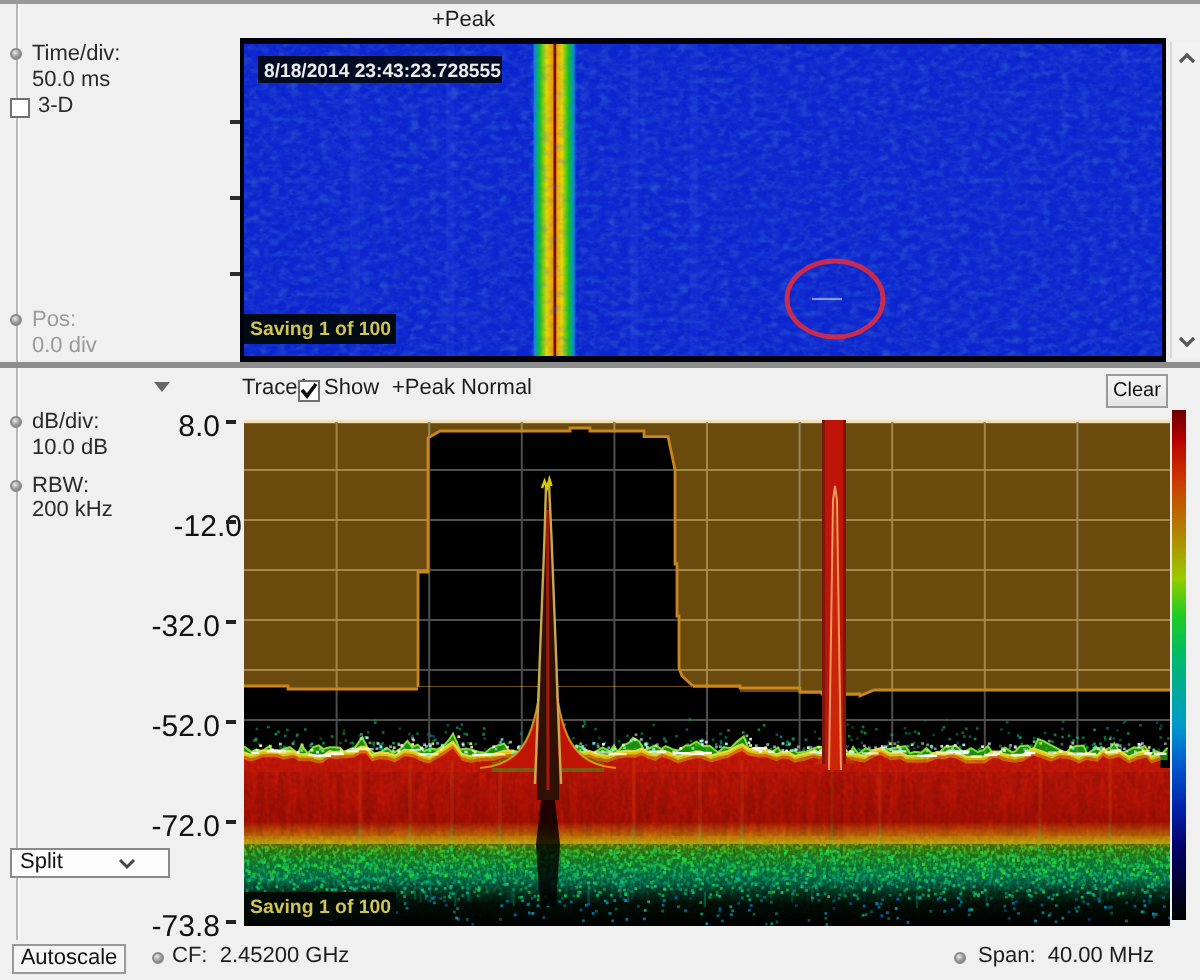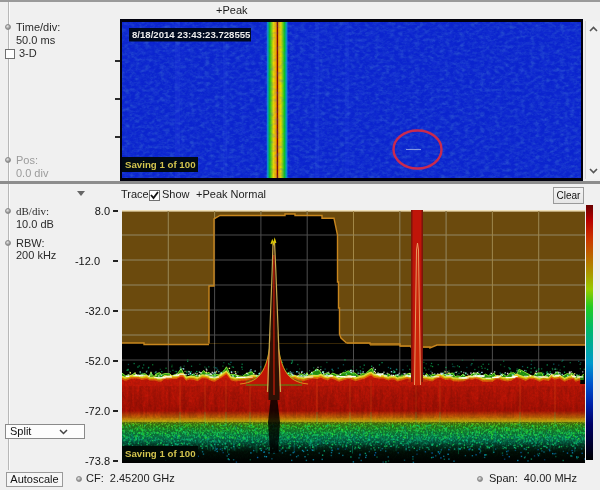--- a/index.html
+++ b/index.html
@@ -1,19 +1,19 @@
 <!DOCTYPE html>
 <html><head>
 <meta charset="utf-8">
 <style>
   html,body{margin:0;padding:0;width:600px;height:490px;overflow:hidden;
     font-family:"Liberation Sans",sans-serif;background:#f0f0f0;}
   .abs{position:absolute;}
   .lbl{position:absolute;font-size:11px;color:#1c1c1c;white-space:nowrap;}
-  .ylab{position:absolute;font-size:11px;color:#111;white-space:nowrap;text-align:right;width:40px;}
+  .ylab{position:absolute;font-size:15px;color:#111;white-space:nowrap;text-align:right;width:40px;}
   .ball{position:absolute;width:6px;height:6px;border-radius:50%;box-sizing:border-box;
     background:radial-gradient(circle at 35% 30%,#e8e8e8,#909090 70%,#6a6a6a);border:1px solid #8a8a8a;}
   .btn{position:absolute;background:linear-gradient(#f4f4f4,#e6e6e6);border:1px solid #9a9a9a;
     font-size:11px;color:#111;text-align:center;box-sizing:border-box;}
   .cb{position:absolute;width:11px;height:11px;background:#fff;border:1px solid #707070;box-sizing:border-box;}
 </style>
 </head>
 <body>
 <div class="abs" style="left:0;top:0;width:600px;height:2px;background:#9a9a9a;"></div>
 <div class="lbl" style="left:216px;top:4px;">+Peak</div>
@@ -92,28 +92,28 @@
 <div class="lbl" style="left:97px;top:188px;margin-left:24px;">Trace1</div>
 <div class="cb" style="left:149px;top:190px;"></div>
 <svg class="abs" style="left:149px;top:190px;" width="11" height="11">
     <path d="M2 5 L4.5 8 L9 2" fill="none" stroke="#111" stroke-width="1.8"></path>
   </svg>
 <div class="lbl" style="left:162px;top:188px;">Show</div>
 <div class="lbl" style="left:196px;top:188px;">+Peak Normal</div>
 <div class="btn" style="left:553px;top:187px;width:31px;height:17px;line-height:15px;font-size:10px;">Clear</div>
 
 <div class="ball" style="left:5px;top:208px;"></div>
-<div class="lbl" style="left:16px;top:205px;color:#2a2a2a;font-family:Liberation Serif, serif;">dB/div:</div>
+<div class="lbl" style="left:16px;top:205px;color:#2a2a2a;">dB/div:</div>
 <div class="lbl" style="left:16px;top:218px;color:#2a2a2a;">10.0 dB</div>
 <div class="ball" style="left:5px;top:240px;"></div>
 <div class="lbl" style="left:16px;top:237px;color:#2a2a2a;">RBW:</div>
 <div class="lbl" style="left:16px;top:249px;color:#2a2a2a;">200 kHz</div>
 
 <div class="ylab" style="left:70px;top:205px;">8.0</div>
-<div class="ylab" style="left:60px;top:255px;">-12.0</div>
+<div class="ylab" style="left:81px;top:255px;">-12.0</div>
 <div class="ylab" style="left:70px;top:305px;">-32.0</div>
 <div class="ylab" style="left:70px;top:355px;">-52.0</div>
 <div class="ylab" style="left:70px;top:405px;">-72.0</div>
 <div class="ylab" style="left:70px;top:455px;">-73.8</div>
 <div class="abs" style="left:113px;top:210px;width:5px;height:1.5px;background:#222;"></div>
 <div class="abs" style="left:113px;top:260px;width:5px;height:1.5px;background:#222;"></div>
 <div class="abs" style="left:113px;top:310px;width:5px;height:1.5px;background:#222;"></div>
 <div class="abs" style="left:113px;top:360px;width:5px;height:1.5px;background:#222;"></div>
 <div class="abs" style="left:113px;top:410px;width:5px;height:1.5px;background:#222;"></div>
 <div class="abs" style="left:113px;top:460px;width:5px;height:1.5px;background:#222;"></div>

